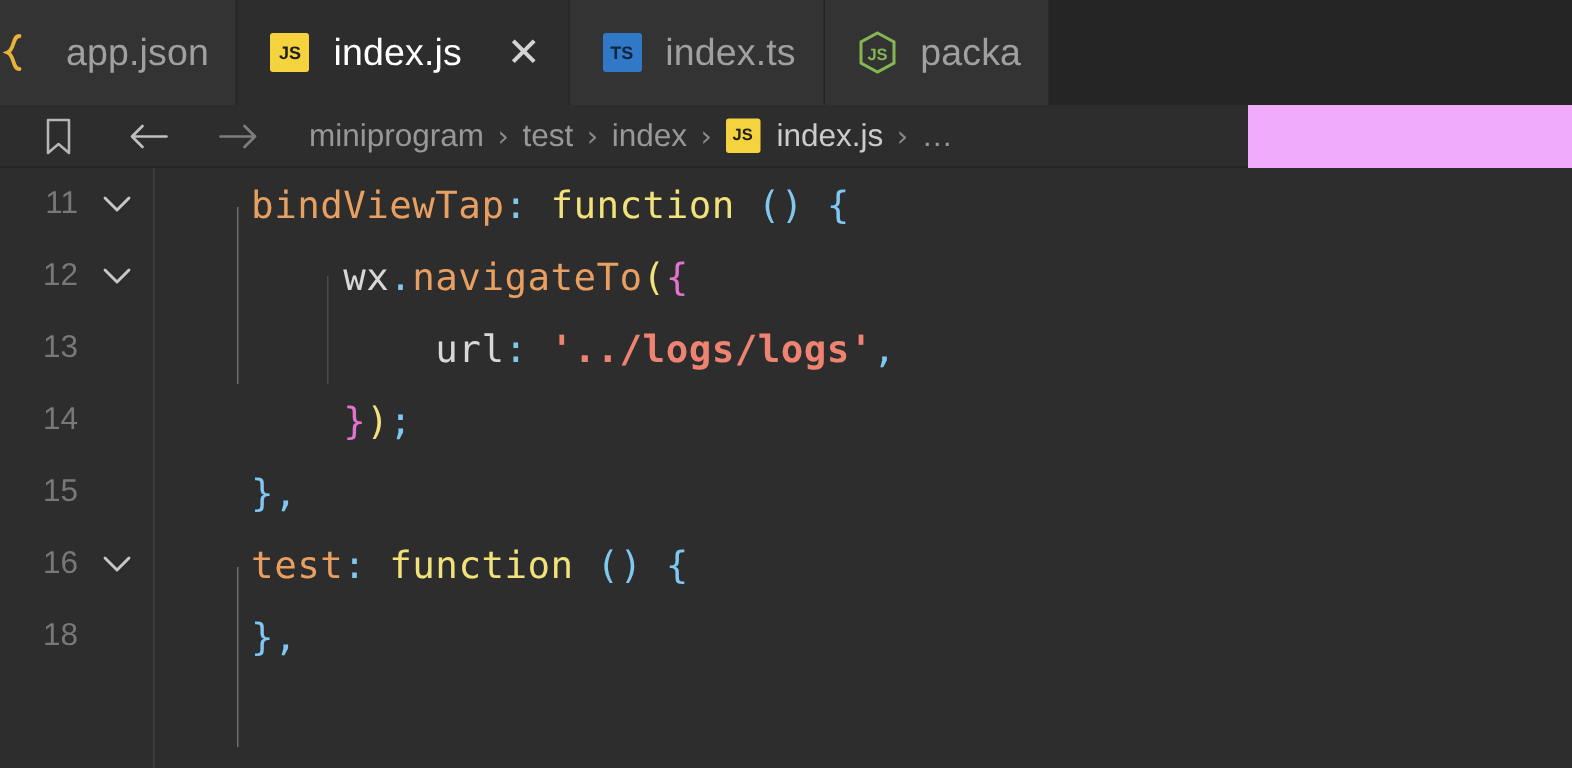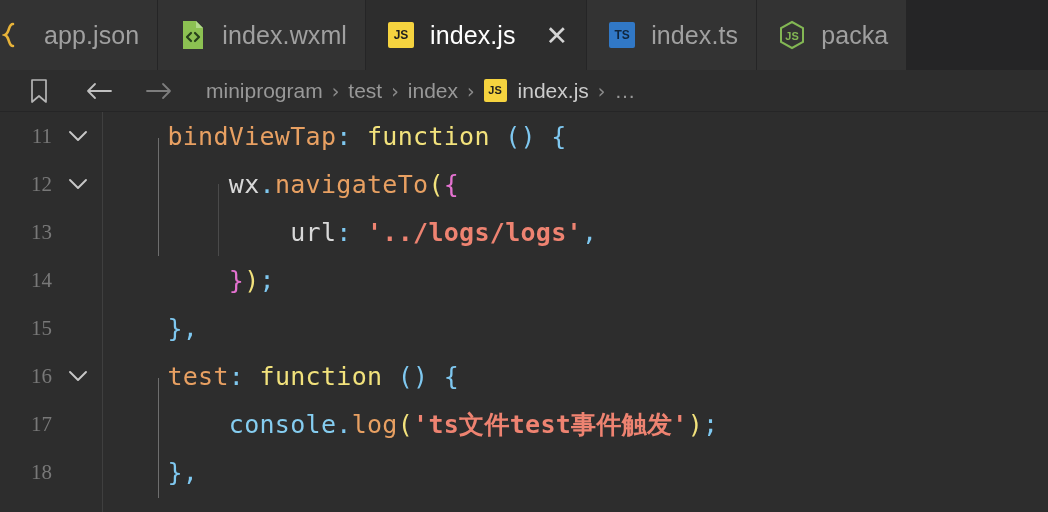--- a/index.html
+++ b/index.html
@@ -93,21 +93,21 @@
   .chip.js { background: #f5d33f; }
   .chip.ts { background: #3178c6; color: #10263d; }
   .chip-sm {
     width: 23px; height: 23px; font-size: 11px;
   }
 
   
   .breadcrumb {
     position: absolute;
     left: 0; top: 70px;
-    width: 1048px;
+    width: 832px;
     height: 42px;
     background: #2d2d2d;
     display: flex;
     align-items: center;
     box-sizing: border-box;
     padding-left: 22px;
     border-bottom: 1px solid #252526;
   }
   .bc-icon {
     flex: none;
@@ -155,21 +155,21 @@
   .row {
     position: relative;
     height: 48px;
     display: flex;
     align-items: center;
   }
   .lineno {
     flex: none;
     width: 54px;
     text-align: right;
-    font-family: Liberation Serif, serif;
+    font-family: Liberation Sans, sans-serif;
     font-size: 21px;
     color: #787878;
     padding-right: 2px;
     box-sizing: border-box;
   }
   .fold {
     flex: none;
     width: 48px;
     display: flex;
     align-items: center;
@@ -223,31 +223,20 @@
 
     <div class="tab" style="margin-left:-26px;padding-left:26px;">
       <span class="tab-icon">
         <svg width="26" height="28" viewBox="0 0 26 28">
           <path d="M11 3 C6 3 8 12 3 14 C8 16 6 25 11 25" fill="none" stroke="#e8b339" stroke-width="2.6" stroke-linecap="round"></path>
         </svg>
       </span>
       <span class="tab-label">app.json</span>
     </div>
 
-    <div class="tab">
-      <span class="tab-icon">
-        <svg width="24" height="30" viewBox="0 0 24 30">
-          <path d="M2 1 H15 L22 8 V29 H2 Z" fill="#8cc152"></path>
-          <path d="M15 1 L22 8 H15 Z" fill="#b2d98b"></path>
-          <path d="M10 13 L6 17 L10 21" fill="none" stroke="#26401a" stroke-width="2.2" stroke-linecap="round" stroke-linejoin="round"></path>
-          <path d="M14 13 L18 17 L14 21" fill="none" stroke="#26401a" stroke-width="2.2" stroke-linecap="round" stroke-linejoin="round"></path>
-        </svg>
-      </span>
-      <span class="tab-label">index.wxml</span>
-    </div>
 
     <div class="tab active">
       <span class="tab-icon">
         <span class="chip js">JS</span>
       </span>
       <span class="tab-label">index.js</span>
       <span class="tab-close">✕</span>
     </div>
 
     <div class="tab">
@@ -349,25 +338,20 @@
         <div class="row">
           <span class="lineno">16</span>
           <span class="fold">
             <svg width="22" height="14" viewBox="0 0 22 14">
               <path d="M3 3 L11 11 L19 3" fill="none" stroke="#c8c8c8" stroke-width="1.9" stroke-linecap="round" stroke-linejoin="round"></path>
             </svg>
           </span>
           <span class="code"><span class="t-plain">    </span><span class="t-prop">test</span><span class="t-punc">:</span><span class="t-plain"> </span><span class="t-kw">function</span><span class="t-plain"> </span><span class="t-punc">()</span><span class="t-plain"> </span><span class="t-punc">{</span></span>
         </div>
         <div class="row">
-          <span class="lineno">17</span>
-          <span class="fold"></span>
-          <span class="code"><span class="t-plain">        </span><span class="t-obj">console</span><span class="t-punc">.</span><span class="t-fn">log</span><span class="t-paren">(</span><span class="t-str">'ts文件test事件触发'</span><span class="t-paren">)</span><span class="t-punc">;</span></span>
-        </div>
-        <div class="row">
           <span class="lineno">18</span>
           <span class="fold"></span>
           <span class="code"><span class="t-plain">    </span><span class="t-punc">}</span><span class="t-punc">,</span></span>
         </div>
       </div>
 
   </div>
 
 </div>
 

